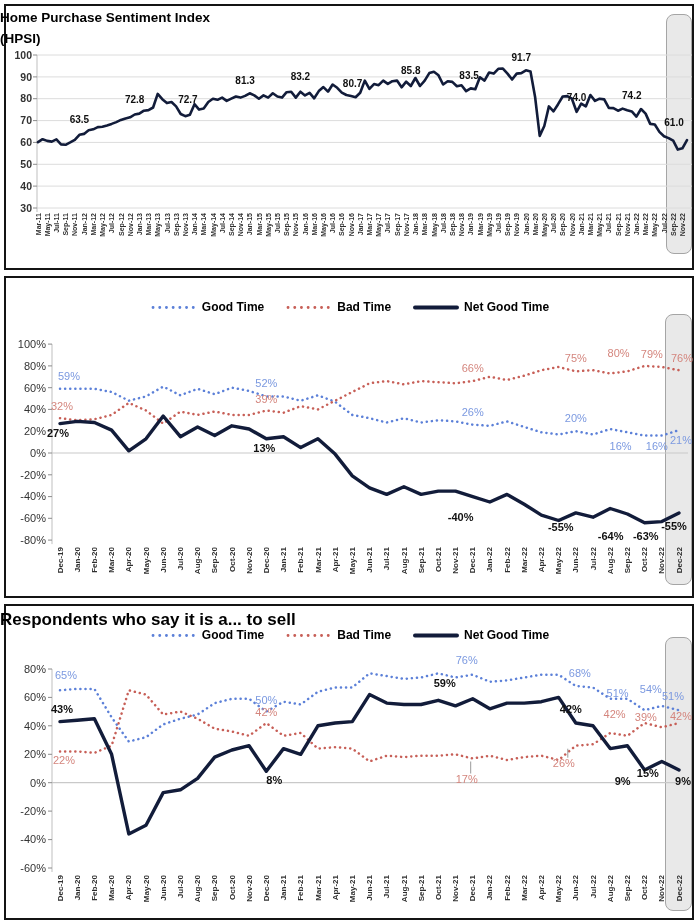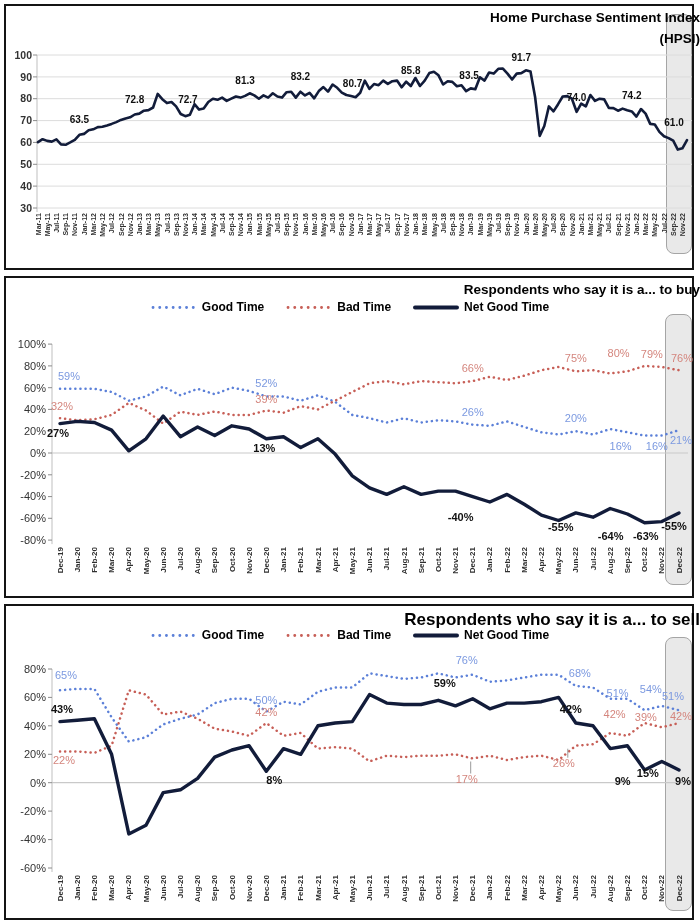--- a/index.html
+++ b/index.html
@@ -6,21 +6,21 @@
   #page{position:relative;width:700px;height:924px;background:#fff;font-family:"Liberation Sans",sans-serif;overflow:hidden;}
   .panel{position:absolute;left:4px;width:690px;border:2px solid #141414;background:#fff;box-sizing:border-box;}
   #panel1{top:4px;height:266px;}
   #panel2{top:276px;height:322px;}
   #panel3{top:604px;height:316px;}
   .hl{position:absolute;background:#e9e9e9;border:1.5px solid #a5a5a5;border-radius:8px;box-sizing:border-box;}
   #hl1{left:666px;top:14px;width:26px;height:240px;}
   #hl2{left:665px;top:314px;width:27px;height:271px;}
   #hl3{left:665px;top:637px;width:27px;height:274px;}
   svg.chart{position:absolute;left:0;top:0;pointer-events:none;}
-  .title{position:absolute;left:0;width:700px;text-align:right;font-weight:700;color:#000;}
+  .title{position:absolute;left:0;width:700px;text-align:left;font-weight:700;color:#000;}
   #t1a{top:10px;font-size:13.5px;}
   #t1b{top:31px;font-size:13.5px;}
   #t2{top:282px;font-size:13.5px;}
   #t3{top:610px;font-size:17px;}
   .legend{position:absolute;left:4px;width:692px;display:flex;justify-content:center;align-items:center;gap:22px;text-align:right;}
   #legend2{top:300px;}
   #legend3{top:628px;}
   .legend-item{display:flex;align-items:center;gap:5px;font-size:12px;font-weight:700;color:#000;}
 </style>
 </head>
@@ -311,21 +311,20 @@
       <text x="274.3" y="784.3" text-anchor="middle" font-size="11" font-weight="700" fill="#111111">8%</text>
       <text x="444.7" y="686.8" text-anchor="middle" font-size="11" font-weight="700" fill="#111111">59%</text>
       <text x="570.8" y="713.0" text-anchor="middle" font-size="11" font-weight="700" fill="#111111">42%</text>
       <text x="622.6" y="784.9" text-anchor="middle" font-size="11" font-weight="700" fill="#111111">9%</text>
       <text x="647.8" y="777.4" text-anchor="middle" font-size="11" font-weight="700" fill="#111111">15%</text>
       <text x="683.0" y="784.9" text-anchor="middle" font-size="11" font-weight="700" fill="#111111">9%</text>
     </svg>
 
   <div class="title" id="t1a">Home Purchase Sentiment Index</div>
   <div class="title" id="t1b">(HPSI)</div>
-  <div class="title" id="t2">Respondents who say it is a... to buy</div>
   <div class="title" id="t3">Respondents who say it is a... to sell</div>
 
   <div class="legend" id="legend2">
       <div class="legend-item">
         <svg width="46" height="9">
           <line x1="2" y1="4.5" x2="44" y2="4.5" stroke="#5c80d8" stroke-width="2.8" stroke-linecap="round" stroke-dasharray="0.1 6.6"></line>
         </svg>
         <span>Good Time</span>
       </div>
       <div class="legend-item">

